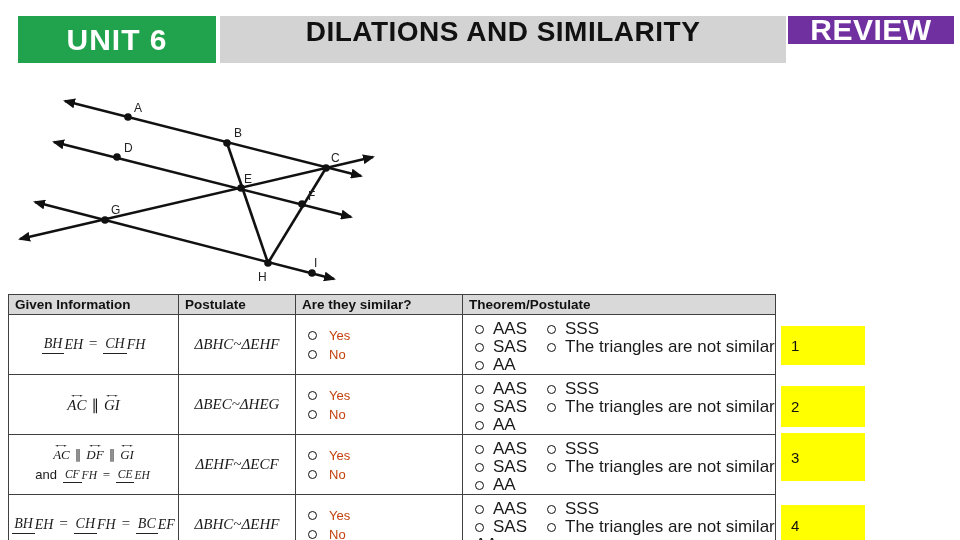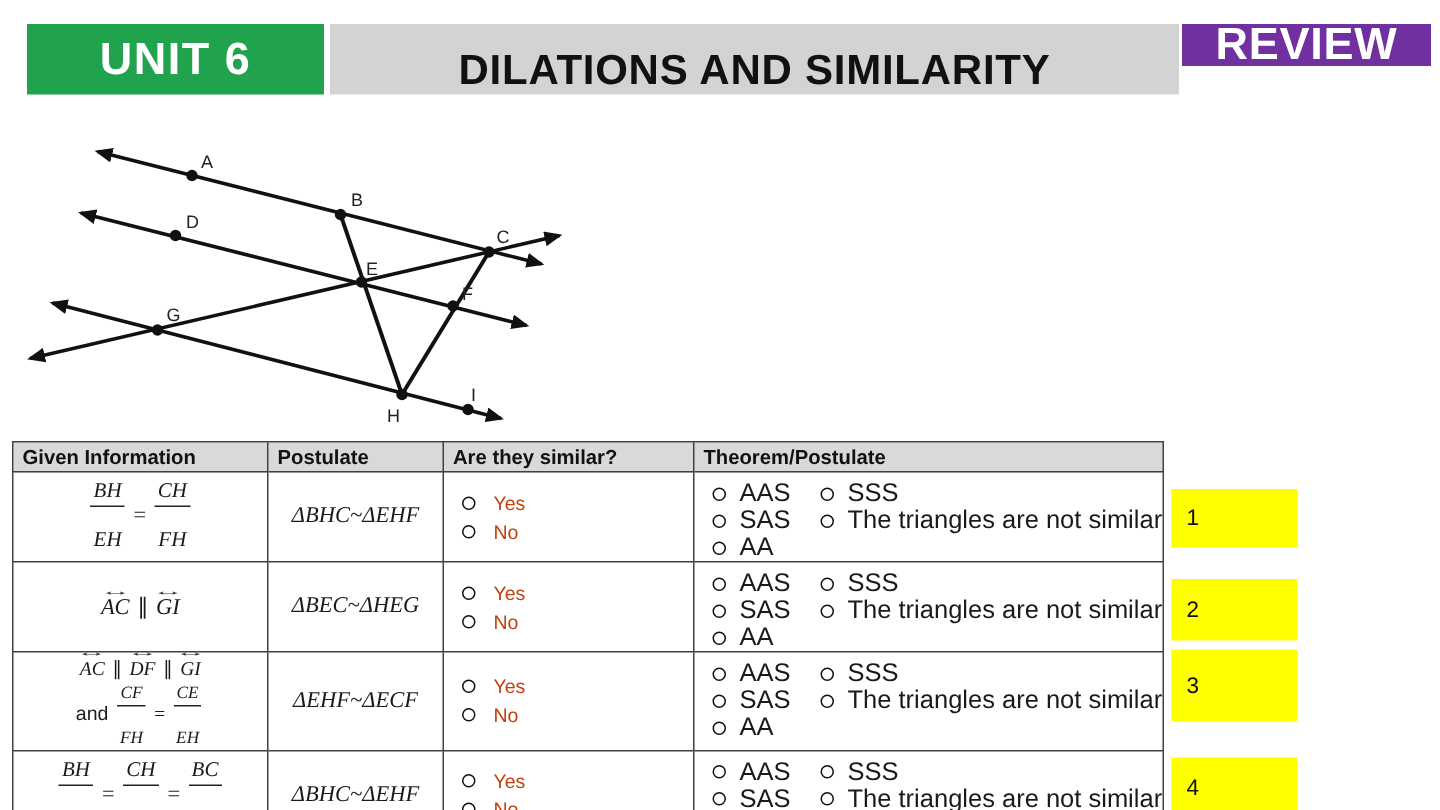--- a/index.html
+++ b/index.html
@@ -1,21 +1,21 @@
 <!DOCTYPE html>
 <html><head>
 <meta charset="utf-8">
 <style>
   html,body { margin:0; padding:0; }
   body { font-family: "Liberation Sans", sans-serif; background:#fff; }
   #screen { position:relative; width:960px; height:540px; overflow:hidden; background:#ffffff; }
 
   
   .title-bar  { position:absolute; left:220px; top:16px; width:566px; height:47px;
-                background:#d3d3d3; display:flex; align-items:flex-end; justify-content:center; }
+                background:#d3d3d3; display:flex; align-items:flex-start; justify-content:center; }
   .title-text { font-weight:bold; font-size:28px; color:#111; letter-spacing:0.5px; }
   .unit-box   { position:absolute; left:18px; top:16px; width:198px; height:47px;
                 background:#21a24d; display:flex; align-items:center; justify-content:center; }
   .unit-text  { font-weight:bold; font-size:30px; color:#fff; letter-spacing:1px; }
   .review-box { position:absolute; left:788px; top:16px; width:166px; height:28px;
                 background:#7030a0; display:flex; align-items:center; justify-content:center; }
   .review-text{ font-weight:bold; font-size:30px; color:#fff; letter-spacing:0.5px; }
 
   
   .practice-line { position:absolute; left:8px; top:70px; font-size:13px; color:#222; }
@@ -34,22 +34,22 @@
   .sim-table th, .sim-table td { border:1.5px solid #404040; box-sizing:border-box; }
   .sim-table th { background:#d9d9d9; height:20px; text-align:left; padding:1px 0 1px 6px;
                   font-size:13.5px; color:#111; }
   .given-cell    { text-align:center; vertical-align:middle;
                    font-family:"Liberation Serif", serif; font-style:italic; font-size:15px; color:#1a1a1a; }
   .triangles-cell{ text-align:center; vertical-align:middle;
                    font-family:"Liberation Serif", serif; font-style:italic; font-size:15px; color:#1a1a1a;margin-top:19px; }
   .similar-cell  { vertical-align:middle; padding-left:12px; font-size:13px; color:#c2410c; }
   .theorem-cell  { vertical-align:top; padding:5px 0 0 12px; font-size:17px; color:#1a1a1a; }
 
-  .frac { display:inline-flex; flex-direction:column; align-items:center;
-          vertical-align:middle; margin:0 2px; font-size:14px; line-height:1.15;gap:14px; }
+  .frac { display:inline-flex; flex-direction:row; align-items:center;
+          vertical-align:middle; margin:0 2px; font-size:14px; line-height:1.15; }
   .frac .num { border-bottom:1.5px solid #222; padding:0 2px 1px; }
   .frac .den { padding-top:1px; }
   .eq  { margin:0 3px; }
   .par { margin:0 4px; font-style:normal; }
 
   .seg { position:relative; display:inline-block; padding:0 1px; }
   .seg-arrow { position:absolute; top:-0.78em; left:50%;
                transform:translateX(-50%) scaleX(2.1) scaleY(0.75);
                font-size:10px; font-style:normal; color:#1a1a1a; }
 

